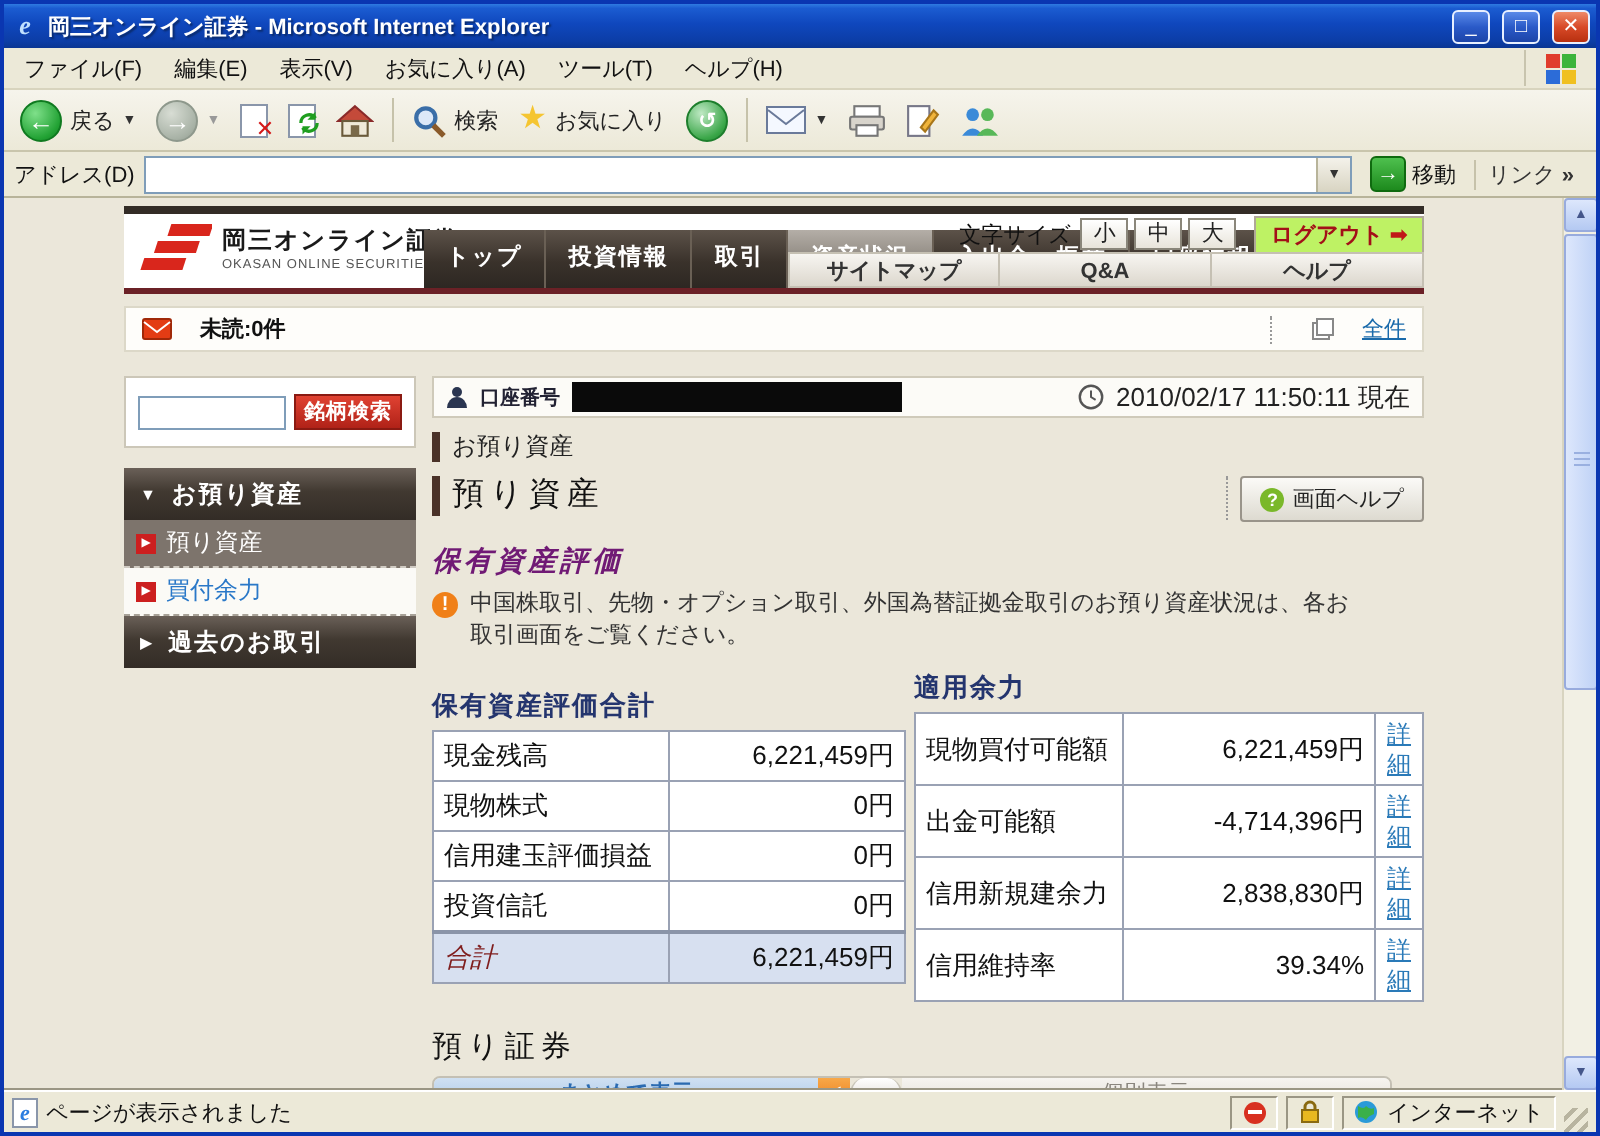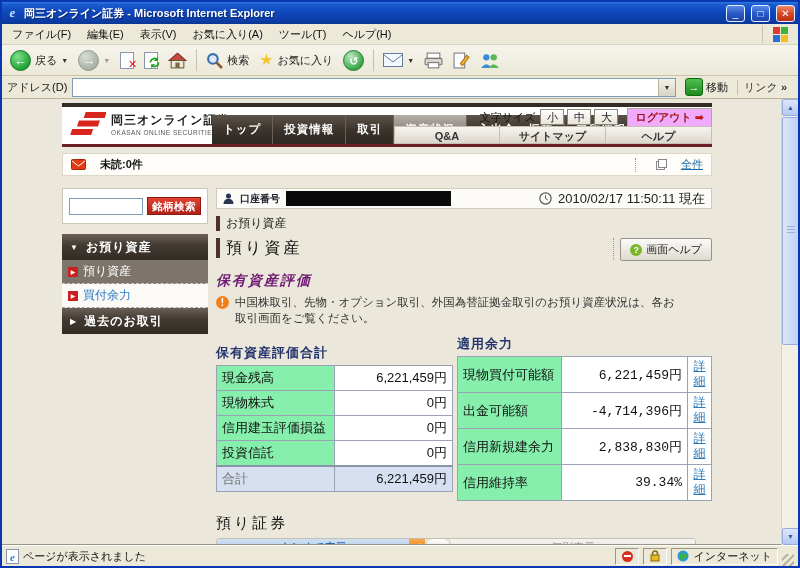--- a/index.html
+++ b/index.html
@@ -62,21 +62,21 @@
   .brand-jp { font-size:12px; font-weight:bold; color:#1a1a1a; letter-spacing:1px; }
   .brand-en { font-size:6.5px; color:#555; letter-spacing:0.5px; }
   .nav-tabs { position:absolute; left:150px; bottom:0; display:flex; height:29px; }
   .tab { padding:0 11px; line-height:29px; font-size:11.5px; font-weight:bold; color:#fff; letter-spacing:1px;
     background:linear-gradient(180deg,#5c5249,#3a322b 55%,#2d2722); border-right:1px solid #6a6055; }
   .tab.active { background:linear-gradient(180deg,#b4aea7,#8b857d 55%,#7b756d); }
   .hdr-right { position:absolute; right:0; top:0; display:flex; flex-direction:column; align-items:flex-end; }
   .hdr-row1 { display:flex; align-items:center; gap:3px; height:19px; padding-top:1px; }
   .fs-label { font-size:11px; color:#111; margin-right:2px; }
   .fs-btn { width:24px; height:16px; line-height:14px; text-align:center; font-size:11px; color:#222; background:linear-gradient(180deg,#fff,#e8e4da); border:1px solid #8a867a; }
-  .logout-btn { margin-left:6px; padding:1px 7px; font-size:11px; font-weight:bold; color:#a31018; background:#f0abfc; border:1px solid #b0a898; }
+  .logout-btn { margin-left:6px; padding:1px 7px; font-size:11px; font-weight:bold; color:#a31018; background:#bef264; border:1px solid #b0a898; }
   .logout-btn .arr { color:#c01818; }
   .hdr-row2 { display:flex; height:18px; }
   .util-btn { width:106px; text-align:center; line-height:18px; font-size:11px; font-weight:bold; color:#333;
     background:linear-gradient(180deg,#f7f5f1,#dcd7cd); border:1px solid #c5c0b3; border-left:none; }
   .util-btn:first-child { border-left:1px solid #c5c0b3; }
   .maroon-line { height:3px; background:#6b2126; }
 
   
   .message-bar { margin-top:6px; height:23px; background:#fefdfa; border:1px solid #dcd8c8; display:flex; align-items:center; padding:0 8px; gap:14px; }
   .msg-unread { font-size:11px; font-weight:bold; color:#111; }
@@ -121,28 +121,28 @@
     background:linear-gradient(180deg,#fbfaf7,#dddad0); border:1px solid #99948a; border-radius:2px; }
   .qball { width:12px; height:12px; border-radius:50%; background:#7ab82a; color:#fff; font-size:9px; font-weight:bold; text-align:center; line-height:12px; }
 
   .sec-title { margin-top:11px; font-size:14px; font-weight:bold; color:#701a75; letter-spacing:2px;font-style:italic; }
   .notice { margin-top:5px; display:flex; gap:6px; }
   .bang { width:13px; height:13px; flex:0 0 13px; border-radius:50%; background:#f08018; color:#fff; font-weight:bold; font-size:10px; text-align:center; line-height:13px; margin-top:1px; }
   .notice-text { font-size:11.5px; color:#333; line-height:1.35; width:450px; }
 
   .tables { margin-top:9px; display:flex; gap:4px; align-items:center; }
   .tcol-l { width:237px; flex:0 0 237px; }
-  .tcol-r { flex:1;font-family:Liberation Mono, monospace; }
+  .tcol-r { flex:1; }
   .ttitle { font-size:13px; font-weight:bold; color:#24356e; letter-spacing:1px; margin-bottom:3px; }
   table.dtable { width:100%; border-collapse:collapse; border:1px solid #8a94a8; }
   table.dtable td { border:1px solid #9aa2b4; font-size:13px; color:#111; padding:3px 5px; }
-  td.lab { background:#86efac; width:118px; }
+  td.lab { background:#ffffff; width:118px; }
   td.val { background:#fff; text-align:right; }
   tr.total td { background:#d7e0f0; border-top:2px solid #8a94a8; }
-  tr.total td.lab { color:#737373; }
+  tr.total td.lab { color:#7f1d1d;font-style:italic; }
   table.rtable td { height:36px; }
   table.rtable td.lab { width:104px; }
   table.rtable td.val { padding-left:24px; }
   td.det { width:22px; background:#fff; text-align:center; padding:2px 3px; }
   td.det a { color:#2a7ab8; font-size:12px; line-height:1.2; word-break:break-all; text-decoration:underline; display:inline-block; width:13px; }
 
   .sec2-title { margin-top:13px; font-size:15px; color:#111; letter-spacing:3px; }
   .toggle { margin-top:5px; height:17px; display:flex; border:1px solid #c4c0b4; border-radius:4px; overflow:hidden; width:480px; }
   .tg-left { flex:1.1; background:linear-gradient(180deg,#cfe0f2,#a9c6e6); color:#2a6ab0; font-size:11px; font-weight:bold; text-align:center; line-height:16px; }
   .tg-orange { width:16px; background:linear-gradient(180deg,#f8a848,#e87818); color:#fff; font-size:9px; text-align:center; line-height:15px; }
@@ -326,22 +326,22 @@
           </div>
           <div class="hdr-right">
             <div class="hdr-row1">
               <span class="fs-label">文字サイズ</span>
               <span class="fs-btn">小</span>
               <span class="fs-btn">中</span>
               <span class="fs-btn">大</span>
               <span class="logout-btn"><span>ログアウト</span> <span class="arr">➡</span></span>
             </div>
             <div class="hdr-row2">
+              <span class="util-btn">サイトマップ</span>
               <span class="util-btn">Q&amp;A</span>
-              <span class="util-btn">サイトマップ</span>
               <span class="util-btn">ヘルプ</span>
             </div>
           </div>
         </div>
         <div class="maroon-line"></div>
 
         <div class="message-bar">
           <svg width="15" height="11" viewBox="0 0 15 11">
               <rect x="0.5" y="0.5" width="14" height="10" rx="1" fill="#e33c14" stroke="#a02808"></rect>
               <path d="M1 2 L7.5 7 L14 2" stroke="#fff" fill="none"></path>

